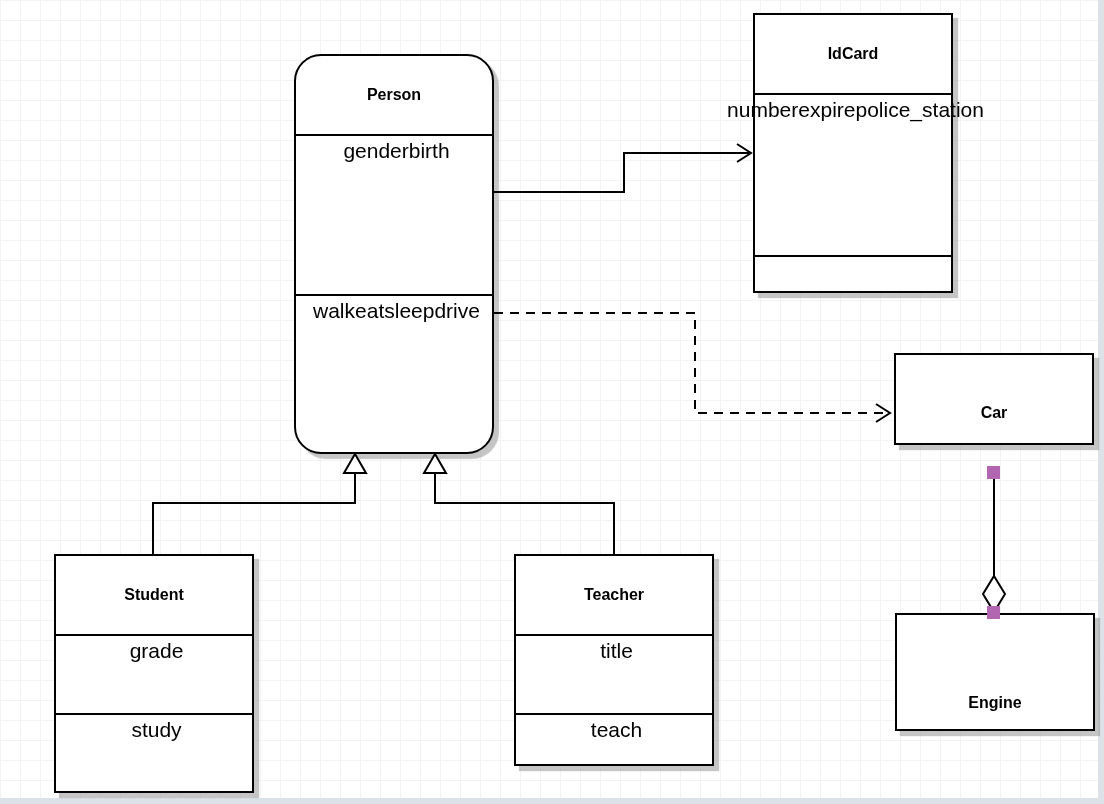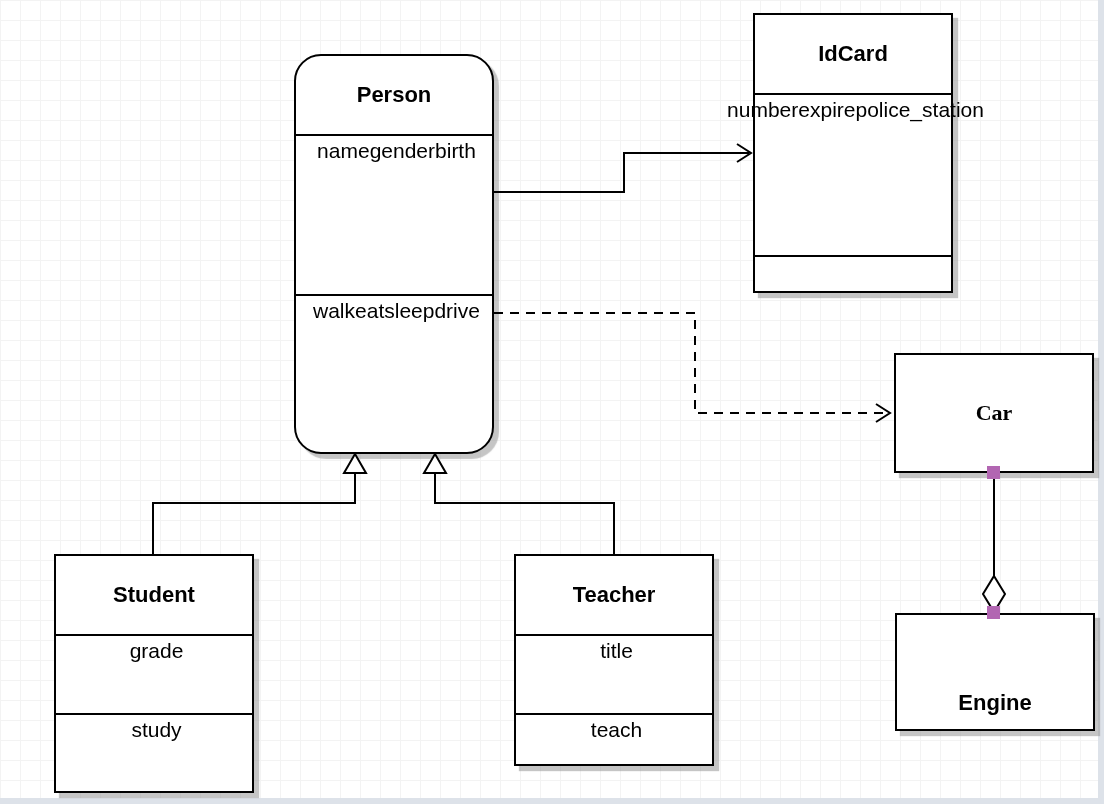--- a/index.html
+++ b/index.html
@@ -27,21 +27,21 @@
     background: #ffffff;
     border: 2px solid #000000;
     box-shadow: 5px 5px 1px rgba(150,150,150,0.55);
     z-index: 2;
   }
   .uml-title {
     display: flex;
     align-items: center;
     justify-content: center;
     font-weight: bold;
-    font-size: 22px;
+    font-size: 16px;
     color: #000;
     box-sizing: border-box;
   }
   .uml-sec {
     box-sizing: border-box;
     border-top: 2px solid #000;
     display: flex;
     flex-direction: row;
     justify-content: center;
     padding-left: 5px;
@@ -54,21 +54,21 @@
   .box-person  { left: 294px; top: 54px;  width: 200px; height: 400px; border-radius: 27px; }
   .box-person .uml-title { height: 78px; }
   .box-person .sec-attrs { height: 160px; }
   .box-person .sec-methods { height: 158px; }
 
   .box-idcard  { left: 753px; top: 13px;  width: 200px; height: 280px; }
   .box-idcard .uml-title { height: 78px; }
   .box-idcard .sec-attrs { height: 162px; }
   .box-idcard .sec-methods { height: 36px; }
 
-  .box-car     { left: 894px; top: 353px; width: 200px; height: 120px; font-family: Liberation Serif, serif; }
+  .box-car     { left: 894px; top: 353px; width: 200px; height: 92px; }
   .box-car .uml-title { height: 116px; }
 
   .box-engine  { left: 895px; top: 613px; width: 200px; height: 118px; }
   .box-engine .uml-title { height: 144px; margin-top: 16px; }
 
   .box-student { left: 54px;  top: 554px; width: 200px; height: 239px; }
   .box-student .uml-title { height: 78px; }
   .box-student .sec-attrs { height: 79px; }
   .box-student .sec-methods { height: 78px; }
 
@@ -89,21 +89,20 @@
 <body>
 
 <div id="canvas">
 
   <div class="page-edge bottom"></div>
   <div class="page-edge right"></div>
 
   <div class="uml-box box-person">
     <div class="uml-title">Person</div>
     <div class="uml-sec sec-attrs">
-      <div>name</div>
       <div>gender</div>
       <div>birth</div>
     </div>
     <div class="uml-sec sec-methods">
       <div>walk</div>
       <div>eat</div>
       <div>sleep</div>
       <div>drive</div>
     </div>
   </div>

